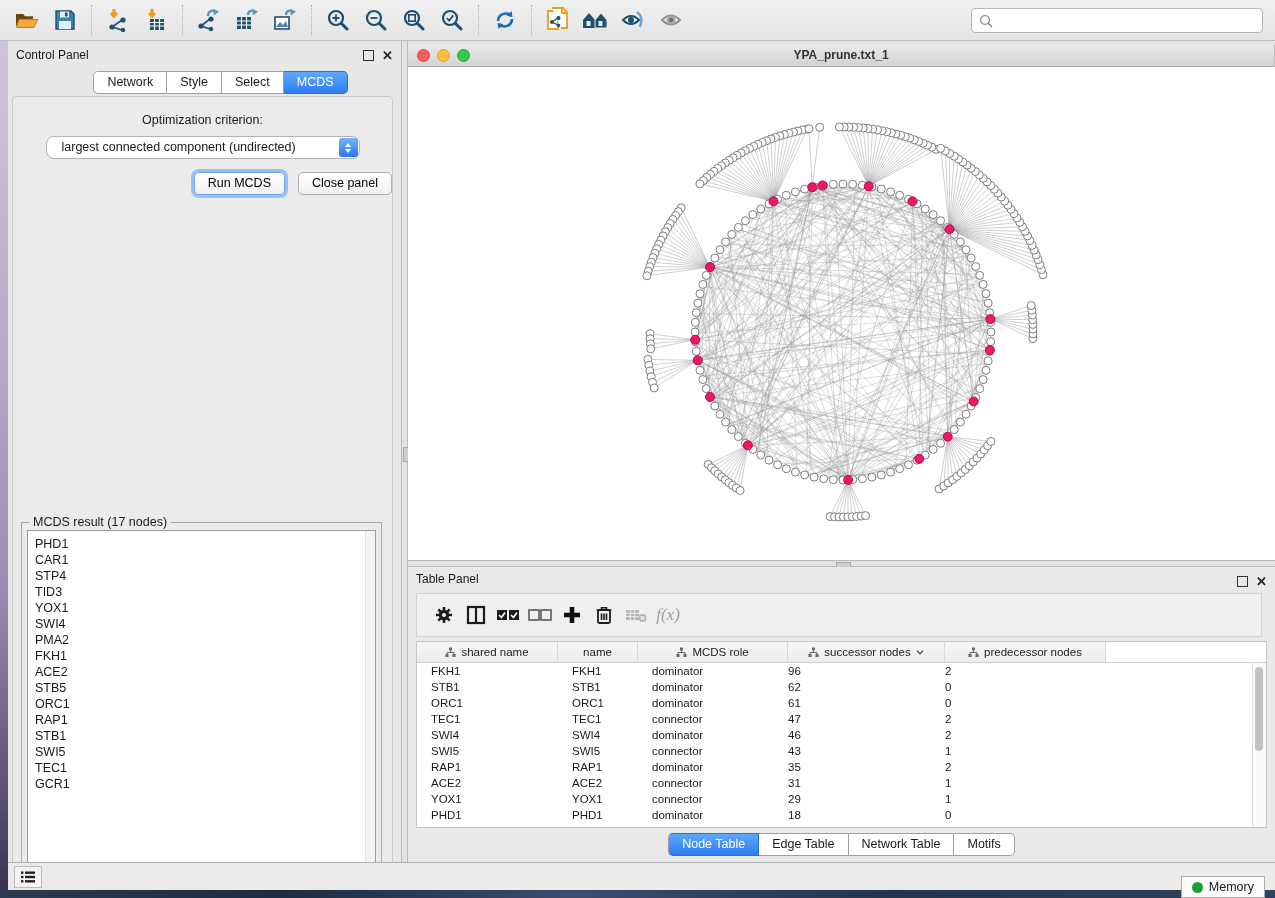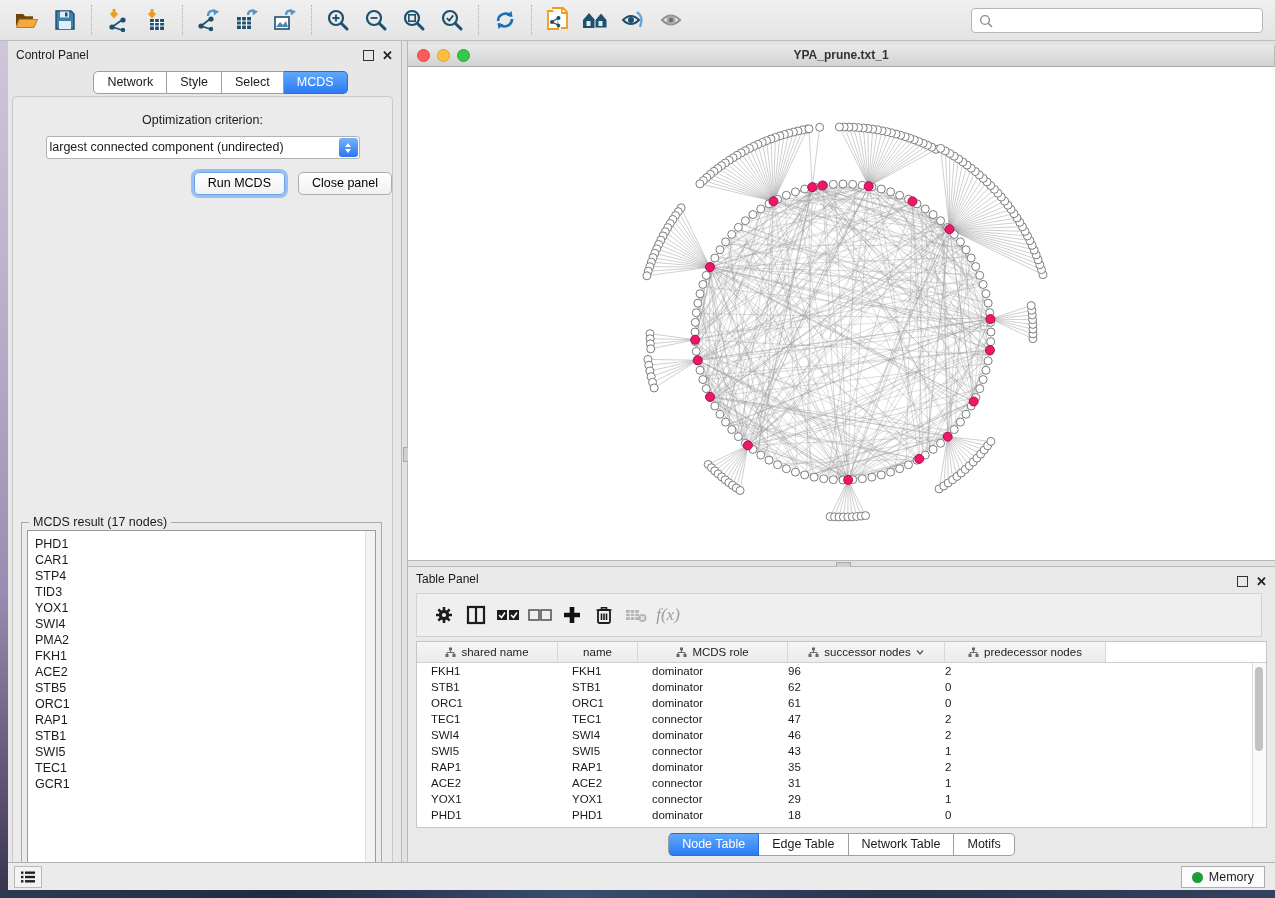--- a/index.html
+++ b/index.html
@@ -28,22 +28,22 @@
   .cp-tabs{display:flex;justify-content:center;margin-top:2px;position:relative;z-index:2;padding-left:32px;}
   .seg{height:21px;line-height:21px;padding:0 13px;background:#fff;border:1px solid #9f9f9f;
        border-left:none;font-size:12.5px;text-align:center;}
   .seg:first-child{border-left:1px solid #9f9f9f;border-radius:5px 0 0 5px;}
   .seg:last-child{border-radius:0 5px 5px 0;}
   .seg-active{background:linear-gradient(#5fa9fc,#2d7bf2);color:#fff;border-color:#2d6fd0;}
   .cp-box{position:absolute;left:4px;top:55px;width:381px;height:793px;box-sizing:border-box;
     background:#ebebeb;border:1px solid #c9c9c9;border-radius:4px;}
   .opt-label{text-align:center;margin-top:16px;font-size:12.5px;}
   .combo{margin:9px auto 0;width:314px;height:23px;box-sizing:border-box;background:#fff;
-    border:1px solid #b2b2b2;border-radius:3px;position:relative;font-size:12.5px;
-    line-height:21px;padding-left:3px;}
+    border:1px solid #b2b2b2;border-radius:8px;position:relative;font-size:12.5px;
+    line-height:21px;padding-left:15px;}
   .combo-step{position:absolute;right:1px;top:1px;bottom:1px;width:19px;border-radius:3px;
     background:linear-gradient(#74b4fd,#2a76ef);display:flex;flex-direction:column;
     align-items:center;justify-content:center;gap:2px;}
   .chev-up{width:0;height:0;border-left:3.5px solid transparent;border-right:3.5px solid transparent;border-bottom:4px solid #fff;}
   .chev-dn{width:0;height:0;border-left:3.5px solid transparent;border-right:3.5px solid transparent;border-top:4px solid #fff;}
   .btn-row{display:flex;justify-content:flex-end;gap:13px;margin-top:13px;}
   .mac-btn{height:23px;box-sizing:border-box;padding:0 13px;background:linear-gradient(#ffffff,#f1f1f1);
     border:1px solid #ababab;border-radius:5px;font-size:12.5px;line-height:21px;}
   .focus-ring{box-shadow:0 0 0 3px rgba(100,160,250,.6);border-color:#6ba1e8;}
   .group{position:absolute;left:8px;right:10px;top:425px;bottom:9px;border:1px solid #a8a8a8;}
@@ -87,21 +87,21 @@
   .td{box-sizing:border-box;padding-left:14px;}
   .td.num{padding-left:0;padding-right:24px;}
   .tbl-scroll{position:absolute;right:0;top:21px;bottom:0;width:13px;background:#fafafa;border-left:1px solid #ddd;}
   .tbl-thumb{position:absolute;left:2px;top:4px;width:8px;height:84px;background:#c2c2c2;border-radius:4px;}
   .tp-tabs{position:absolute;left:0;right:0;top:266px;display:flex;justify-content:center;}
   
   .status{position:absolute;left:8px;top:862px;width:1267px;height:28px;background:#ebebeb;
     border-top:1px solid #b2b2b2;box-sizing:border-box;}
   .stat-list-btn{position:absolute;left:6px;top:3px;width:28px;height:22px;box-sizing:border-box;
     background:#f3f3f3;border:1px solid #b9b9b9;display:flex;align-items:center;justify-content:center;}
-  .memory-btn{position:absolute;right:10px;top:3px;height:22px;box-sizing:border-box;padding:0 10px;
+  .memory-btn{position:absolute;right:10px;top:13px;height:22px;box-sizing:border-box;padding:0 10px;
     background:#fbfbfb;border:1px solid #adadad;display:flex;align-items:center;gap:6px;font-size:12.5px;}
   .mem-dot{width:11px;height:11px;border-radius:50%;background:#1f9c35;}
   svg{display:block;}
 </style>
 </head>
 <body>
 
 <div class="toolbar">
   <span class="tb-btn">
     <svg width="26" height="22" viewBox="0 0 26 22">

